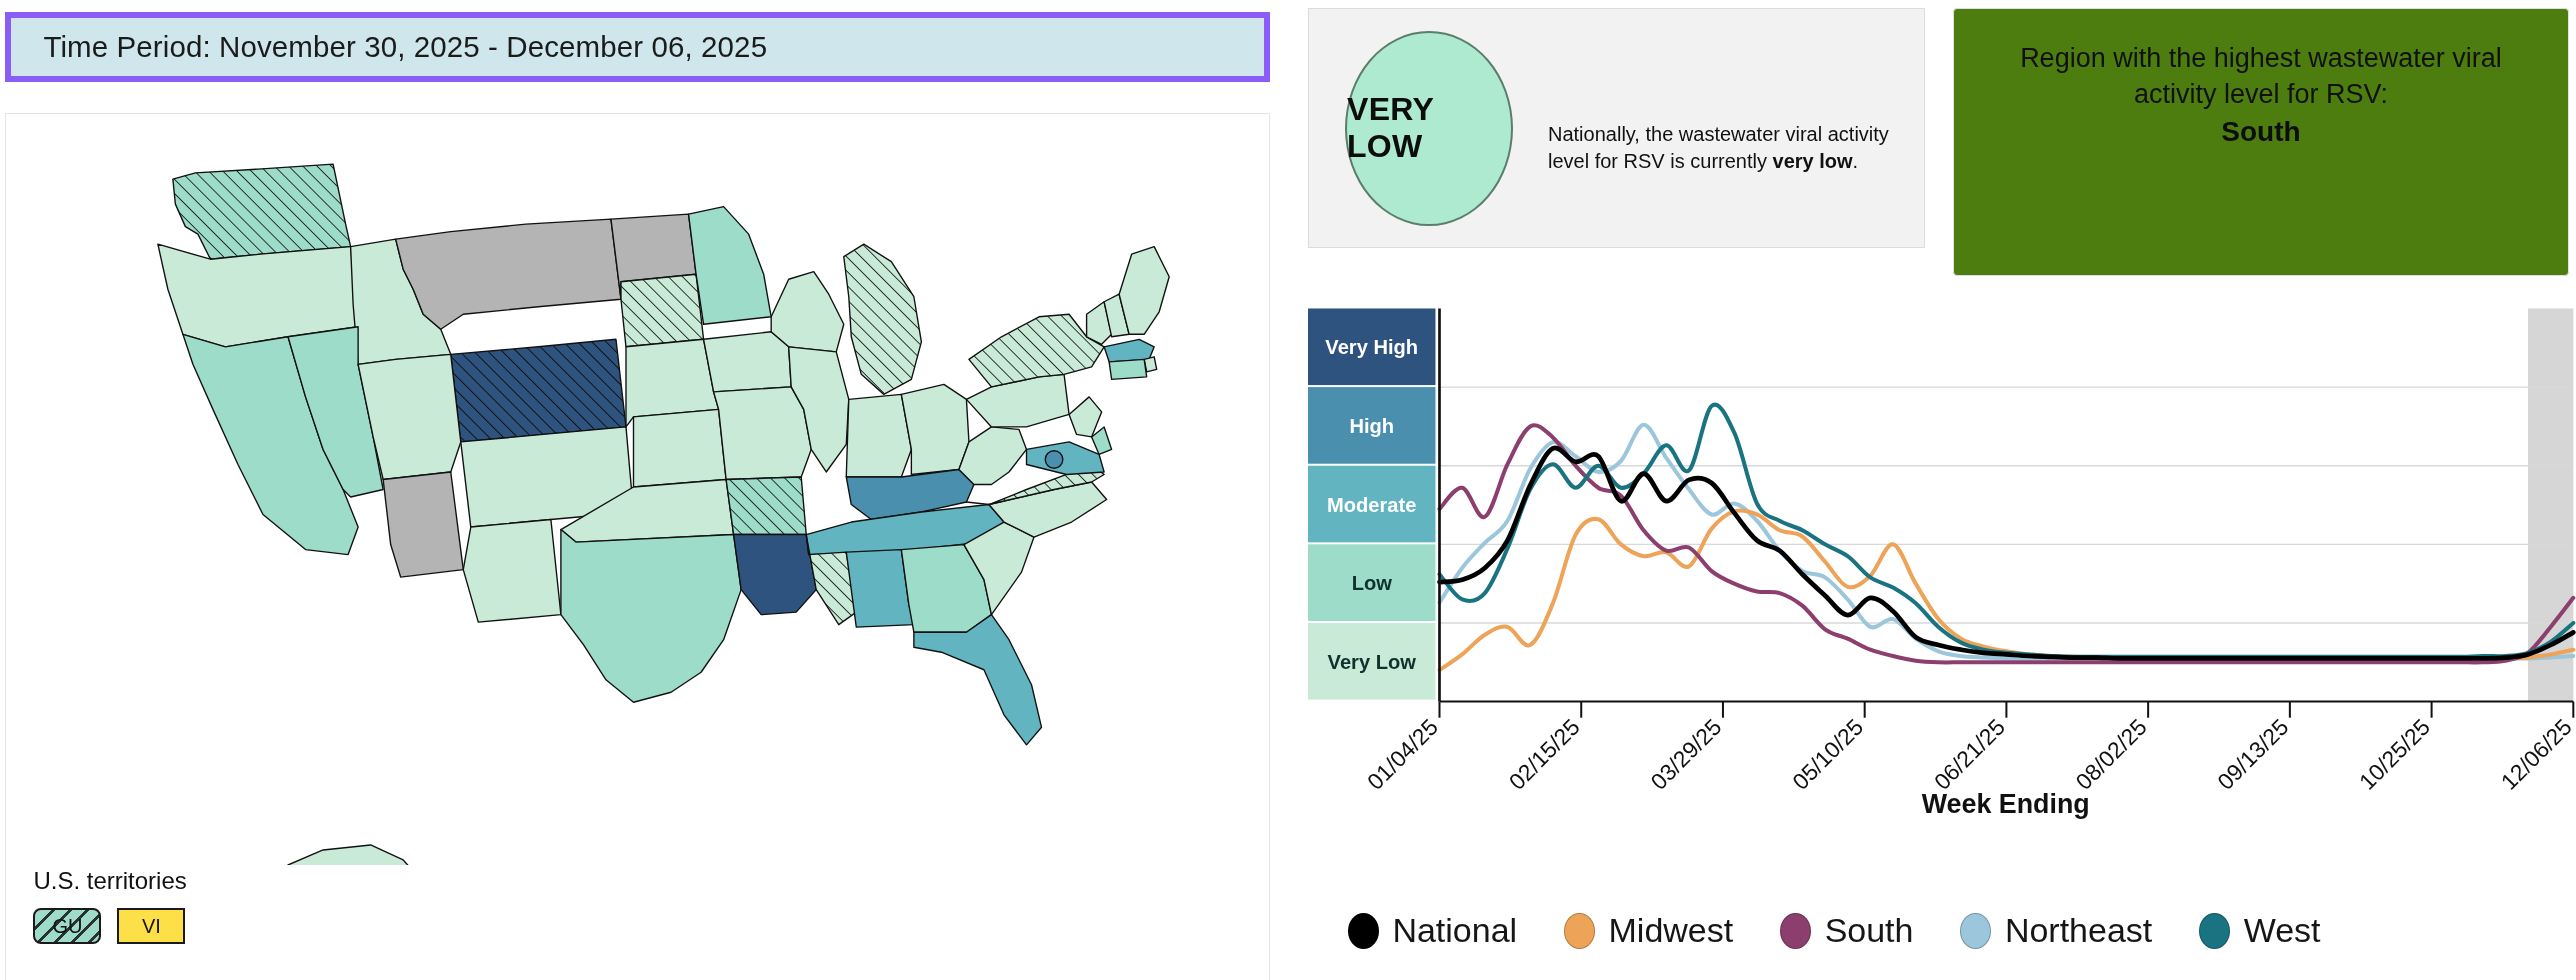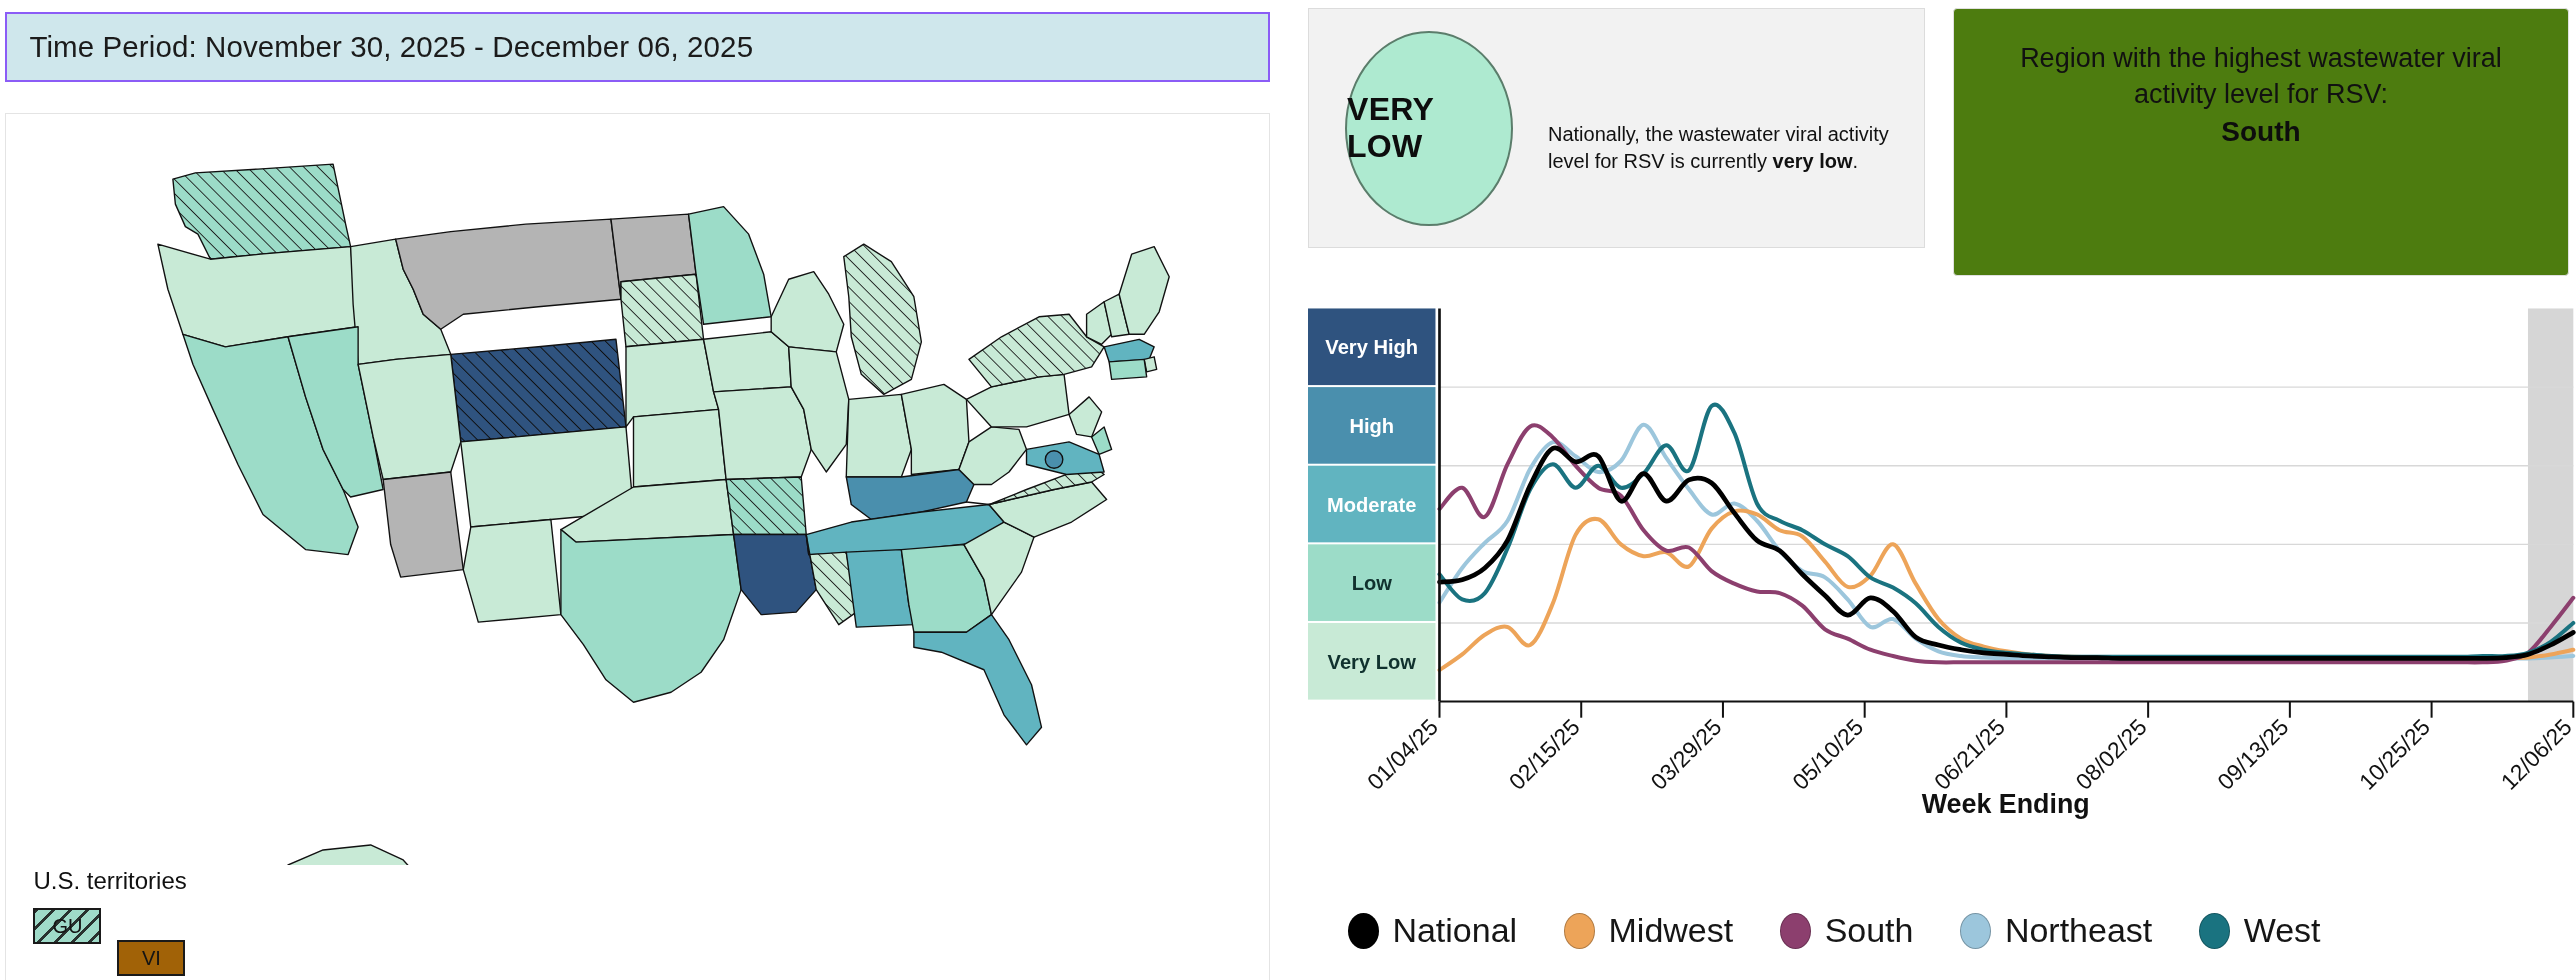--- a/index.html
+++ b/index.html
@@ -9,22 +9,22 @@
     font-family: "Liberation Sans", sans-serif;
     overflow: hidden;
   }
   #root { position: relative; width: 2576px; height: 981px; }
 
   
   #left-panel { position: absolute; left: 0; top: 0; width: 1275px; height: 981px; }
 
   #time-period-banner {
     position: absolute; left: 5.4px; top: 12px; width: 1265px; height: 70px;
-    background: #cfe7ec; border: 2px solid #8b5cf6;
-    display: flex; align-items: center; padding-left: 22px;
+    background: #cfe7ec; border: 6px solid #8b5cf6;
+    display: flex; align-items: center; padding-left: 32px;
   }
   #time-period-text { font-size: 29.5px; color: #1b1b1b; letter-spacing: 0.1px; }
 
   #map-card {
     position: absolute; left: 5.4px; top: 113px; width: 1265px; height: 868px;
     background: #ffffff; border: 1.3px solid #e4e4e4; border-bottom: none;
   }
 
   #map-svg-wrap { position: absolute; left: 0; top: 0; width: 1265px; height: 751px; }
 
@@ -34,22 +34,23 @@
   .territory-chip {
     width: 68px; height: 36px; border: 2px solid #1a1a1a;
     display: flex; align-items: center; justify-content: center;
     font-size: 20px; color: #141414;
   }
   .terr-hatch {
     background-color: #9fdbc9;
     background-image: repeating-linear-gradient(135deg,
       rgba(20,20,20,.85) 0px, rgba(20,20,20,.85) 2.7px,
       rgba(0,0,0,0) 2.7px, rgba(0,0,0,0) 12px);
-  }
-  .terr-grey { background: #a16207; margin-top: 32px; }
+    border-radius: 8px;
+  }
+  .terr-grey { background: #fde047; }
 
   
   #right-col { position: absolute; left: 1308px; top: 0; width: 1268px; height: 981px; }
 
   #national-card {
     position: absolute; left: 0px; top: 8px; width: 617px; height: 240px;
     background: #f2f2f2; border: 1.3px solid #dcdcdc;
     display: flex; align-items: center;
   }
   #national-ellipse {

